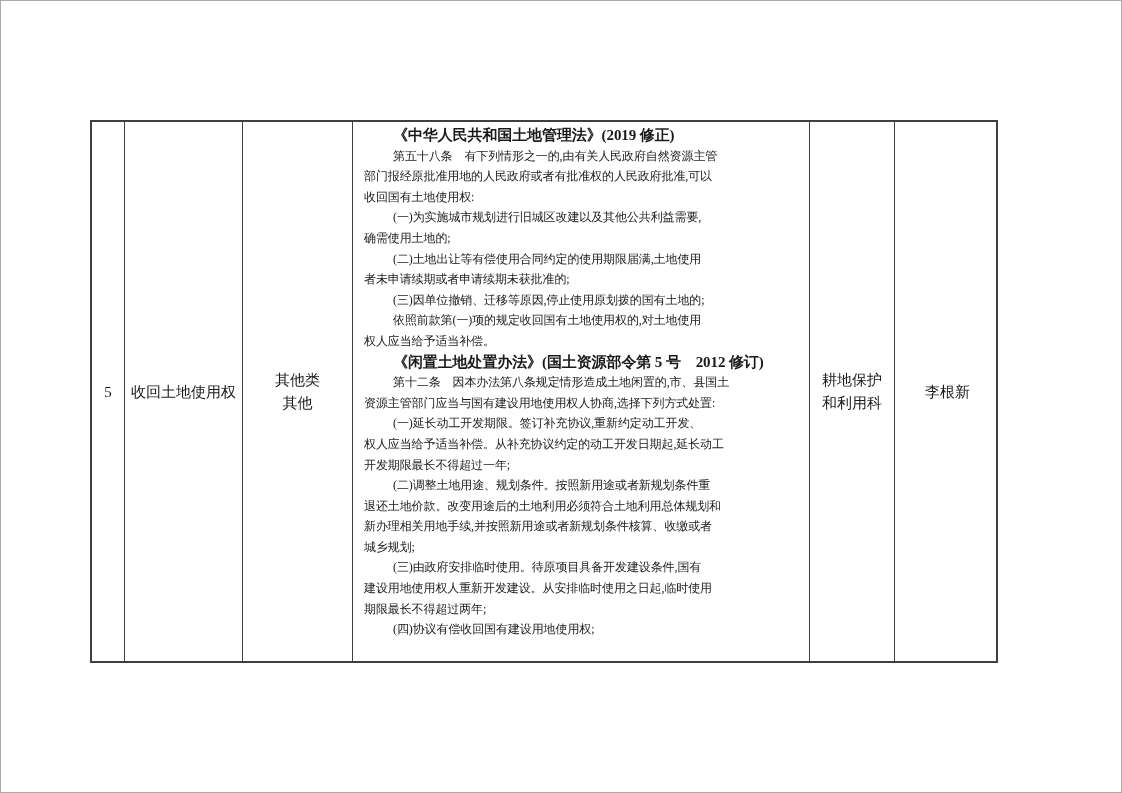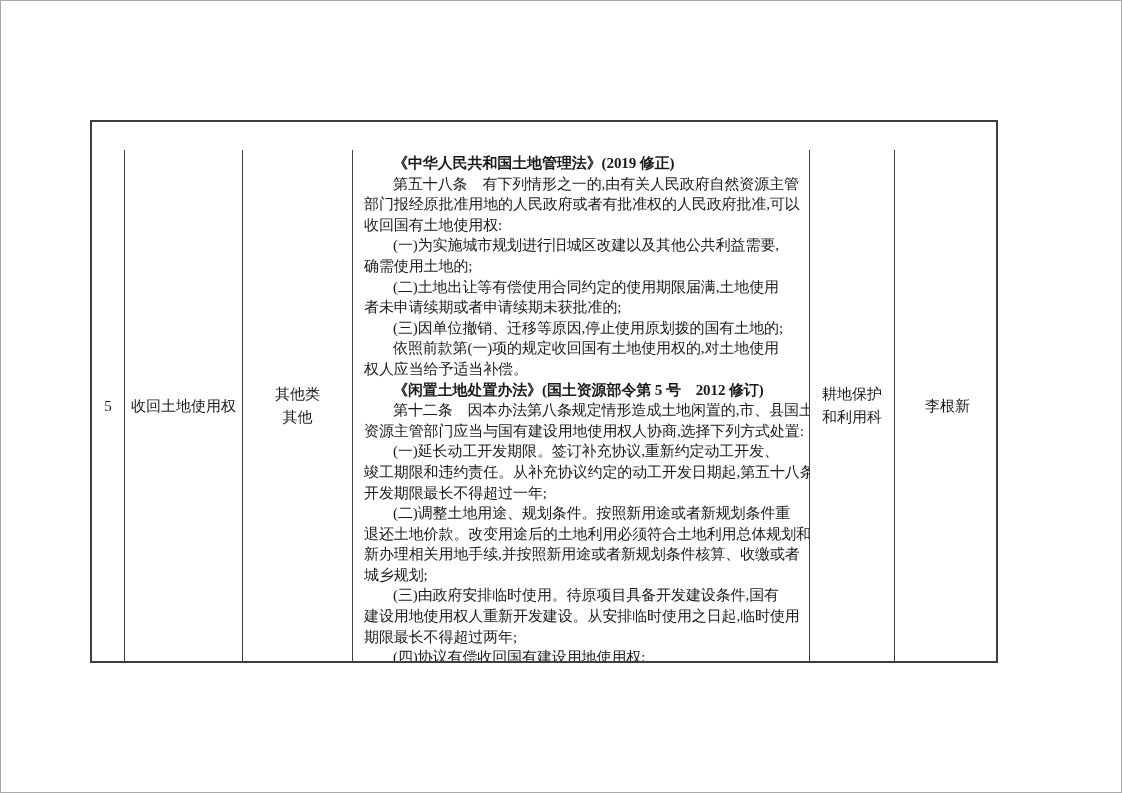--- a/index.html
+++ b/index.html
@@ -31,37 +31,36 @@
     border-right: 1px solid #3f3f3f;
     display: flex;
     flex-direction: column;
     justify-content: center;
     align-items: center;
     text-align: center;
     font-size: 15px;
     line-height: 22px;
     overflow: hidden;
     flex-shrink: 0;
-    margin-top: 28px;
   }
   .cell:last-child { border-right: none; justify-content: center; }
   .col-seq      { width: 33px; }
   .col-item     { width: 118px; }
   .col-category { width: 110px; }
   .col-legal    { width: 457px; }
   .col-dept     { width: 85px; }
   .col-person   { width: 105px; flex-grow: 1; }
   .col-legal {
     display: block;
     text-align: left;
     padding: 3px 10px 0 11px;
     justify-content: flex-start;
   }
   .legal-line {
-    font-size: 15px;
+    font-size: 12px;
     line-height: 20.6px;
     height: 20.6px;
     white-space: nowrap;
     letter-spacing: -0.1px;
   }
   .legal-line.bold { font-weight: 700; font-size: 15px; }
   .legal-line.indent { padding-left: 29px; }
   .stack-line { line-height: 23px; }
 </style>
 </head>
@@ -92,21 +91,21 @@
         <div class="legal-line">确需使用土地的;</div>
         <div class="legal-line indent">(二)土地出让等有偿使用合同约定的使用期限届满,土地使用</div>
         <div class="legal-line">者未申请续期或者申请续期未获批准的;</div>
         <div class="legal-line indent">(三)因单位撤销、迁移等原因,停止使用原划拨的国有土地的;</div>
         <div class="legal-line indent">依照前款第(一)项的规定收回国有土地使用权的,对土地使用</div>
         <div class="legal-line">权人应当给予适当补偿。</div>
         <div class="legal-line bold indent">《闲置土地处置办法》(国土资源部令第 5 号　2012 修订)</div>
         <div class="legal-line indent">第十二条　因本办法第八条规定情形造成土地闲置的,市、县国土</div>
         <div class="legal-line">资源主管部门应当与国有建设用地使用权人协商,选择下列方式处置:</div>
         <div class="legal-line indent">(一)延长动工开发期限。签订补充协议,重新约定动工开发、</div>
-        <div class="legal-line">竣工期限和违约责任。从补充协议约定的动工开发日期起,第五十八条</div>
+        <div class="legal-line">权人应当给予适当补偿。从补充协议约定的动工开发日期起,延长动工</div>
         <div class="legal-line">开发期限最长不得超过一年;</div>
         <div class="legal-line indent">(二)调整土地用途、规划条件。按照新用途或者新规划条件重</div>
         <div class="legal-line">退还土地价款。改变用途后的土地利用必须符合土地利用总体规划和</div>
         <div class="legal-line">新办理相关用地手续,并按照新用途或者新规划条件核算、收缴或者</div>
         <div class="legal-line">城乡规划;</div>
         <div class="legal-line indent">(三)由政府安排临时使用。待原项目具备开发建设条件,国有</div>
         <div class="legal-line">建设用地使用权人重新开发建设。从安排临时使用之日起,临时使用</div>
         <div class="legal-line">期限最长不得超过两年;</div>
         <div class="legal-line indent">(四)协议有偿收回国有建设用地使用权;</div>
       </div>

